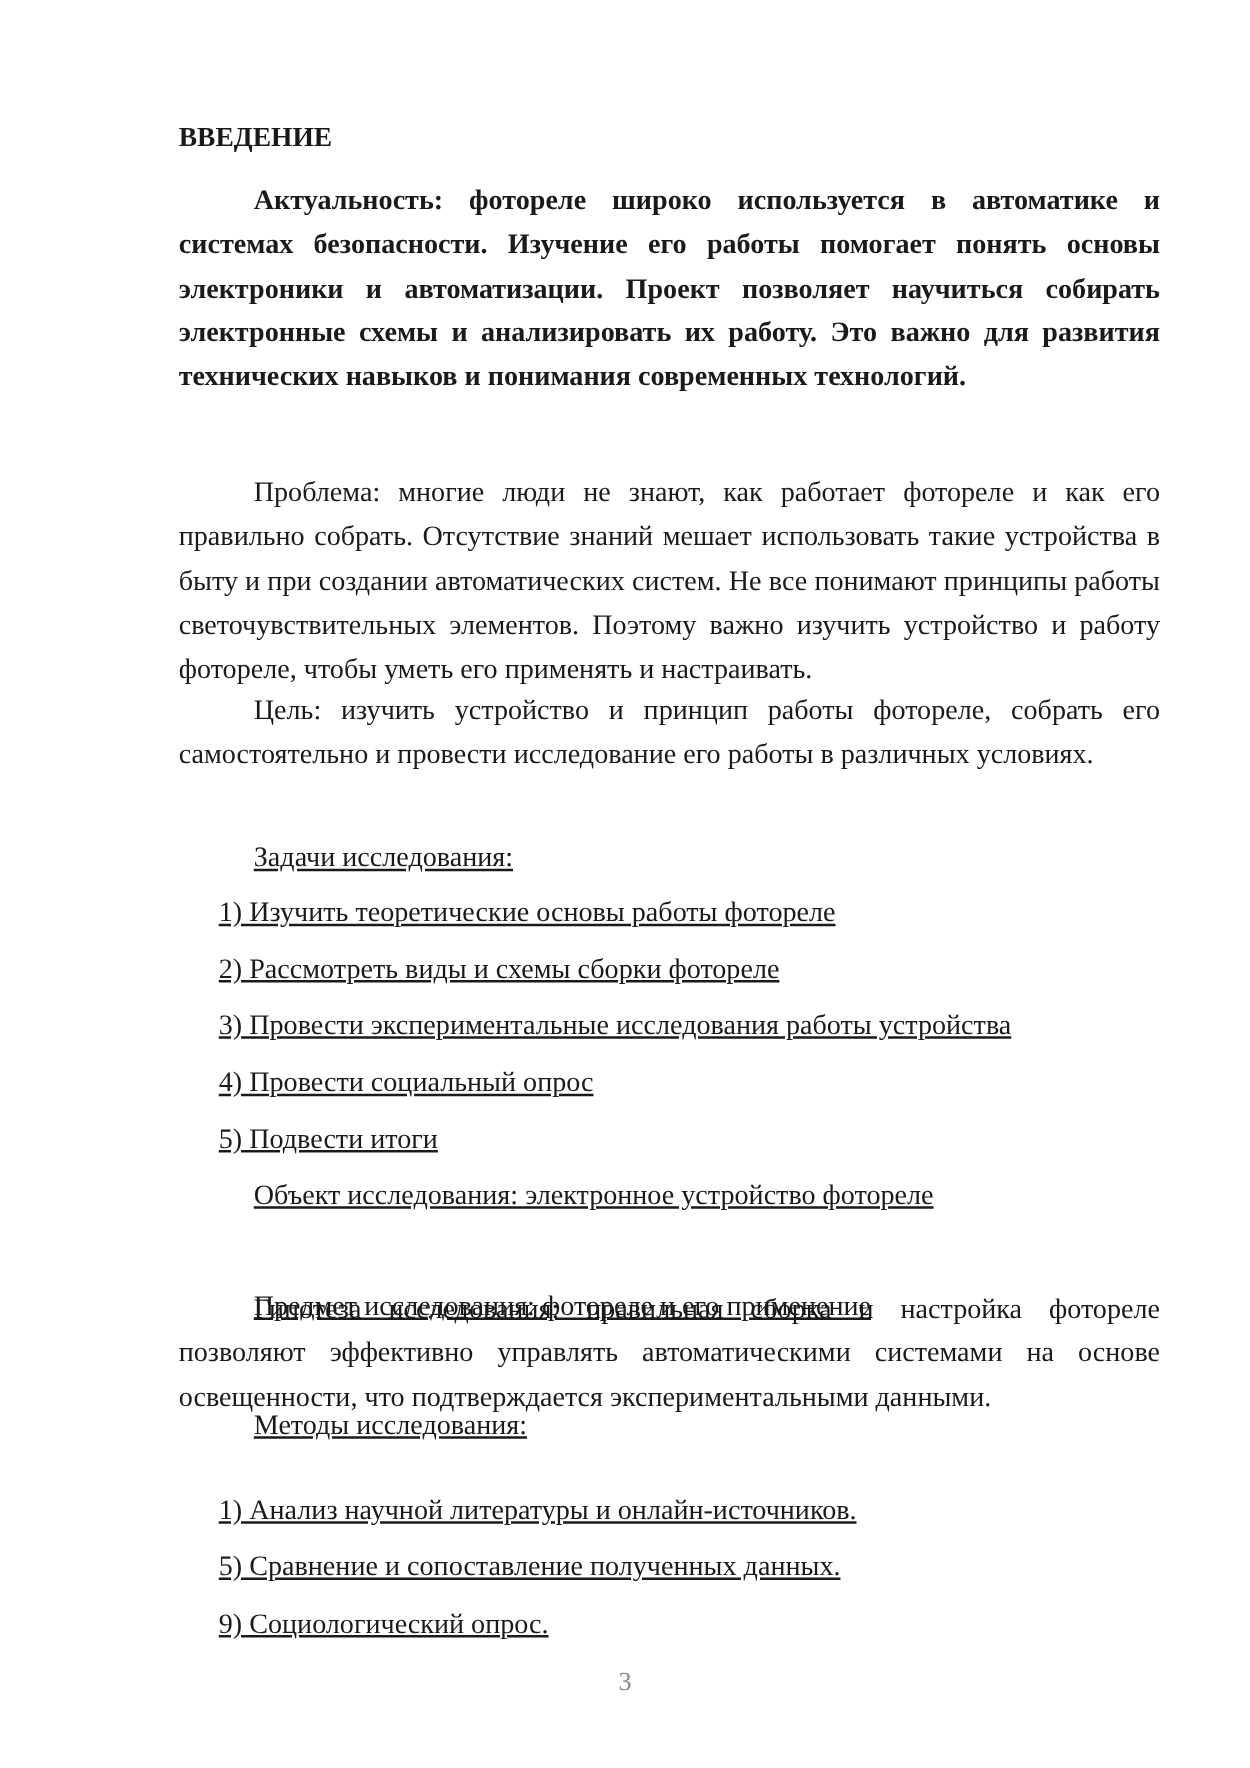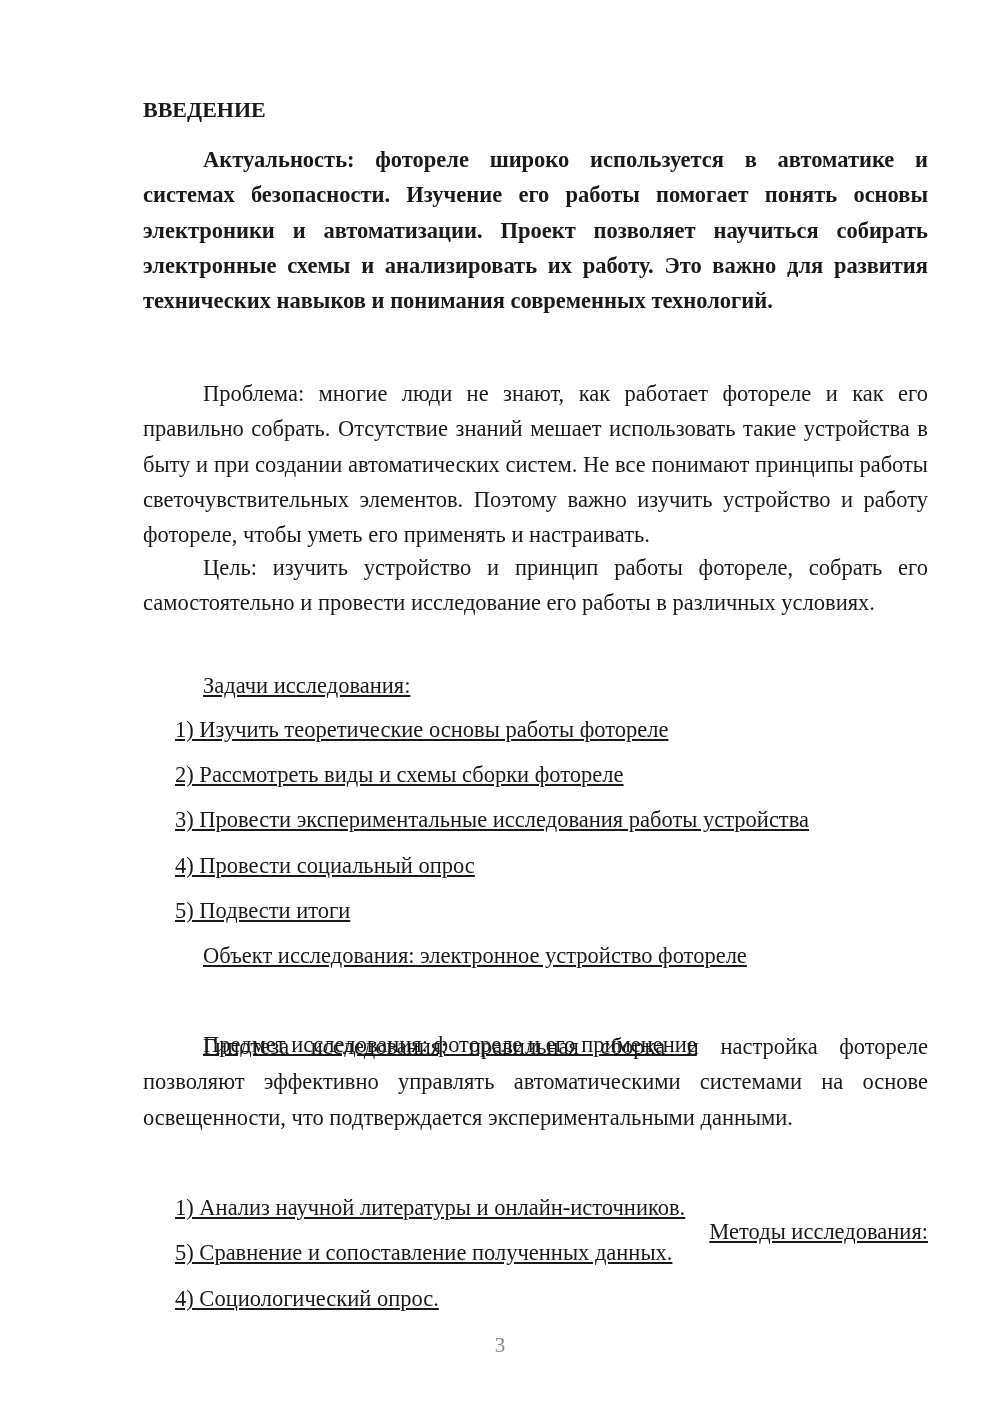--- a/index.html
+++ b/index.html
@@ -46,20 +46,20 @@
   <p class="line-item list" style="top:757px;">2) Рассмотреть виды и схемы сборки фотореле</p>
   <p class="line-item list" style="top:802px;">3) Провести экспериментальные исследования работы устройства</p>
   <p class="line-item list" style="top:848px;">4) Провести социальный опрос</p>
   <p class="line-item list" style="top:893px;">5) Подвести итоги</p>
 
   <p class="line-item indent" style="top:938px;">Объект исследования: электронное устройство фотореле</p>
   <p class="line-item indent" style="top:983px;margin-top:44px;">Предмет исследования: фотореле и его применение</p>
 
   <p class="para" style="top:1029px;">Гипотеза исследования: правильная сборка и настройка фотореле позволяют эффективно управлять автоматическими системами на основе освещенности, что подтверждается экспериментальными данными.</p>
 
-  <p class="line-item indent" style="top:1214px;text-align:right;">Методы исследования:</p>
+  <p class="line-item indent" style="top:1122px;">Методы исследования:</p>
 
   <p class="line-item list" style="top:1190px;">1) Анализ научной литературы и онлайн-источников.</p>
   <p class="line-item list" style="top:1235px;">5) Сравнение и сопоставление полученных данных.</p>
-  <p class="line-item list" style="top:1281px;">4) Социологический опрос.</p>
+  <p class="line-item list" style="top:1281px;">9) Социологический опрос.</p>
 </div>
 
 <div class="page-number">3</div>
 
 </body></html>

